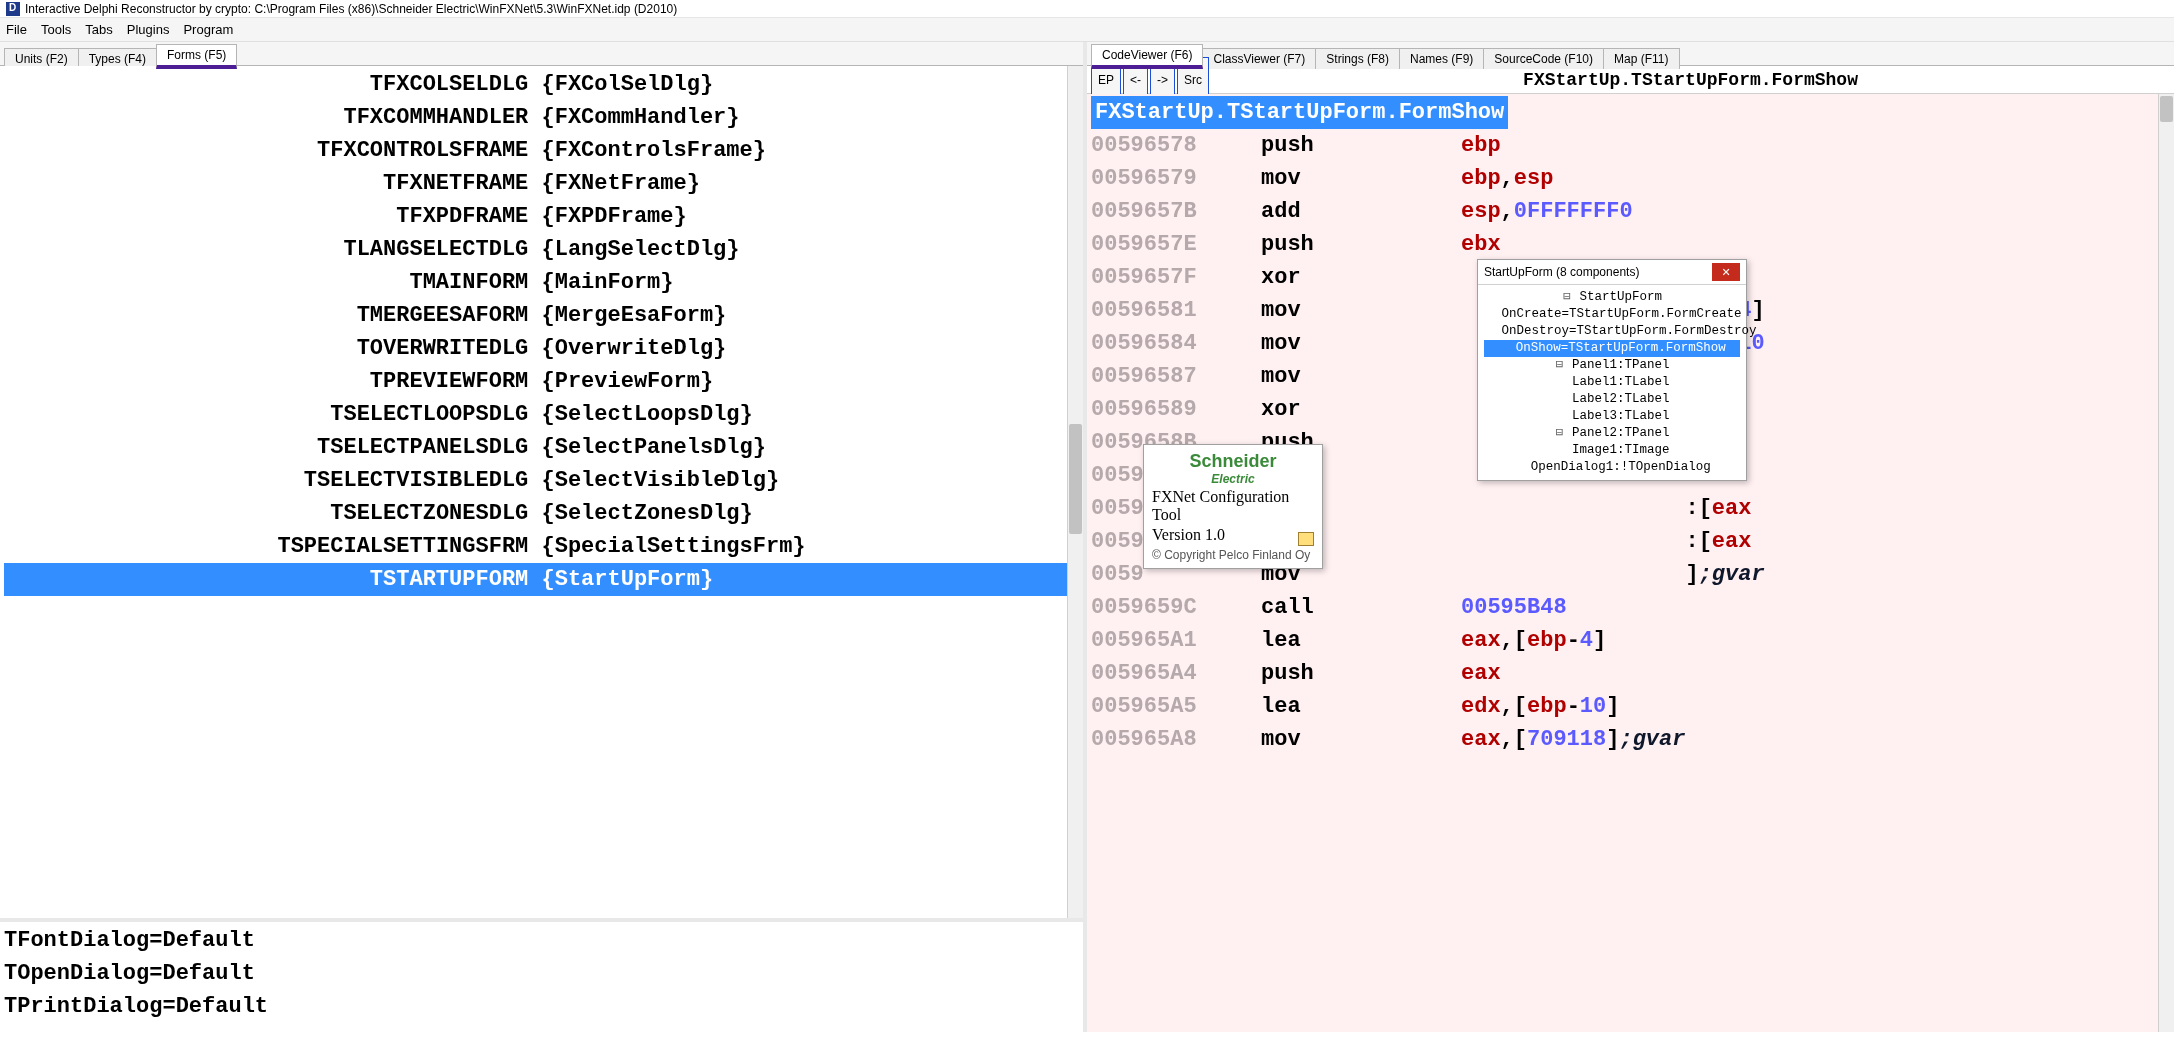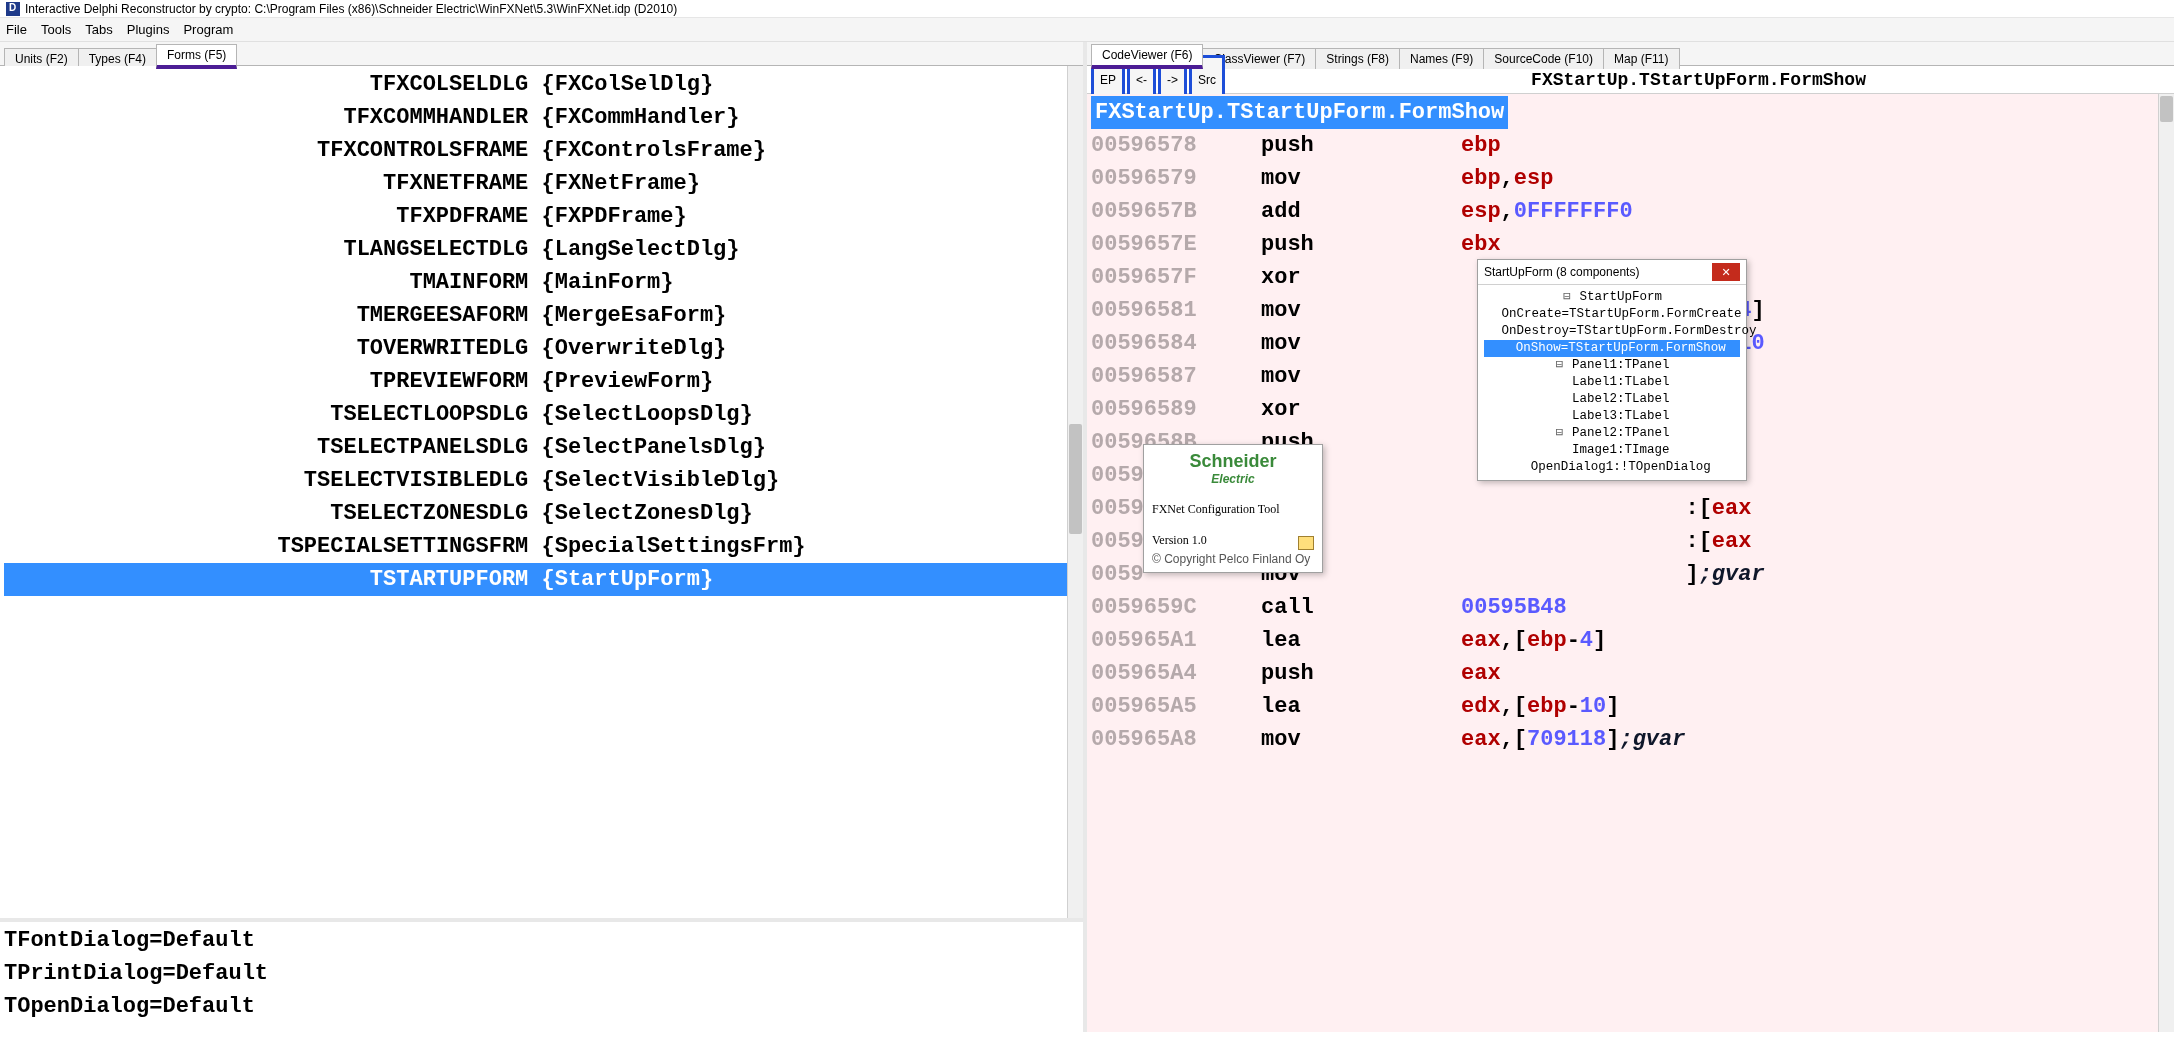--- a/index.html
+++ b/index.html
@@ -22,39 +22,39 @@
   .radio-row .radio-group.right-group { margin:0 auto;}
   .forms-list { flex:1; overflow:hidden; position:relative; background:#fff; border-bottom:4px solid #e8e8e8;}
   .forms-list-inner, .dialogs-list-inner, .asm-inner { font-family: "Courier New", monospace; font-weight:bold; font-size:22px; line-height:33px; white-space:pre; padding:2px 4px;}
   .forms-list-inner .row { padding:0 2px; cursor:default;text-align:center;}
   .forms-list-inner .row.selected { background:#338fff; color:#fff;}
   .dialogs-list { height:110px; overflow:hidden;}
   .scrollbar-v { position:absolute; right:0; top:0; bottom:0; width:16px; background:#f0f0f0; border-left:1px solid #d0d0d0;}
   .scrollbar-v .thumb { position:absolute; left:1px; right:1px; background:#c2c2c2; border-radius:2px;}
   .right-tabstrip-row { background:#f5f5f5; padding-top:2px; border-bottom:1px solid #b5b5b5; height:24px; padding-left:4px;}
   .navbar { display:flex; align-items:center; padding:2px 4px; border-bottom:1px solid #d0d0d0; height:28px;}
-  .navbar .nbtn { border:3px solid #1d4ed8; background:#f6f6f6; padding:15px 6px; margin-right:2px; font-size:12px; cursor:default; min-width:22px; text-align:center;}
+  .navbar .nbtn { border:1px solid #1d4ed8; background:#f6f6f6; padding:15px 6px; margin-right:2px; font-size:12px; cursor:default; min-width:22px; text-align:center;}
   .navbar .title { flex:1; text-align:center; font-family:"Courier New", monospace; font-size:18px; font-weight:bold;}
   .asm { flex:1; position:relative; overflow:hidden; background:#fff0f2;}
   .asm-inner { font-size:22px; line-height:33px; }
   .asm-inner .linehead { background:#338fff; color:#fff; display:inline-block; padding:0 4px;}
   .asm-addr { color:#b5a9ab;}
   .asm-mn { color:#000;}
   .asm-reg { color:#b00000; font-weight:bold;}
   .asm-num { color:#5a5aff; font-weight:bold;}
   .asm-comment { color:#0f172a;font-style:italic;}
   .asm-row { display:flex;}
   .asm-col-addr { width:170px;}
   .asm-col-mn { width:200px;}
   .asm-col-op { flex:1;}
   .popup { position:absolute; background:#fff; border:1px solid #a0a0a0; box-shadow:2px 2px 6px rgba(0,0,0,0.25);}
   .splash { left:56px; top:350px; width:180px; padding:6px 8px;}
   .splash .brand { color:#3a8a3a; font-weight:bold; font-size:18px; text-align:center; font-family:Arial,sans-serif;}
   .splash .brand .sub { display:block; font-size:12px; font-style:italic; color:#3a8a3a;}
-  .splash .txt { font-size:12px; margin-top:16px; font-family:"Times New Roman",serif;}
+  .splash .txt { font-size:16px; margin-top:2px; font-family:"Times New Roman",serif;}
   .splash .cpy { font-size:12px; color:#555; margin-top:4px; font-family:Arial,sans-serif;}
   .splash .img-ic { position:absolute; right:8px; bottom:22px; width:16px; height:14px; background:#ffdf7c; border:1px solid #a08030;}
   .tree-popup { left:390px; top:165px; width:270px;}
   .tree-popup .tp-title { display:flex; align-items:center; justify-content:space-between; font-size:12px; padding:3px 6px; border-bottom:1px solid #d0d0d0;}
   .tree-popup .tp-title .closebtn { background:#c42b1c; color:#fff; width:28px; height:18px; text-align:center; font-size:11px; line-height:18px; cursor:default;}
   .tree-popup .tp-body { font-family:"Courier New", monospace; font-size:12.5px; padding:4px 6px; white-space:nowrap;text-align:center;}
   .tree-popup .tp-body .tn { line-height:17px;}
   .tree-popup .tp-body .tn.sel { background:#338fff; color:#fff;}
   .tree-popup .tp-body .twisty { color:#666; display:inline-block; width:10px;}
   input[type=radio] { margin:0 3px 0 0; }
@@ -85,21 +85,21 @@
           <div class="tab active">Forms (F5)</div>
         </div>
     </div>
     <div class="forms-list">
       <div class="forms-list-inner" id="forms-list-inner"><div class="row">TFXCOLSELDLG {FXColSelDlg}</div><div class="row">TFXCOMMHANDLER {FXCommHandler}</div><div class="row">TFXCONTROLSFRAME {FXControlsFrame}</div><div class="row">TFXNETFRAME {FXNetFrame}</div><div class="row">TFXPDFRAME {FXPDFrame}</div><div class="row">TLANGSELECTDLG {LangSelectDlg}</div><div class="row">TMAINFORM {MainForm}</div><div class="row">TMERGEESAFORM {MergeEsaForm}</div><div class="row">TOVERWRITEDLG {OverwriteDlg}</div><div class="row">TPREVIEWFORM {PreviewForm}</div><div class="row">TSELECTLOOPSDLG {SelectLoopsDlg}</div><div class="row">TSELECTPANELSDLG {SelectPanelsDlg}</div><div class="row">TSELECTVISIBLEDLG {SelectVisibleDlg}</div><div class="row">TSELECTZONESDLG {SelectZonesDlg}</div><div class="row">TSPECIALSETTINGSFRM {SpecialSettingsFrm}</div><div class="row selected">TSTARTUPFORM {StartUpForm}</div></div>
       <div class="scrollbar-v">
         <div class="thumb" style="top:42%; height:110px;"></div>
       </div>
     </div>
     <div class="dialogs-list">
-      <div class="dialogs-list-inner" id="dialogs-list-inner"><div class="row">TFontDialog=Default</div><div class="row">TPrintDialog=Default</div><div class="row">TOpenDialog=Default</div></div>
+      <div class="dialogs-list-inner" id="dialogs-list-inner"><div class="row">TFontDialog=Default</div><div class="row">TOpenDialog=Default</div><div class="row">TPrintDialog=Default</div></div>
     </div>
   </div>
 
   <div class="right">
     <div class="right-tabstrip-row">
       <div class="tabstrip" id="right-tabs">
           <div class="tab active">CodeViewer (F6)</div>
           <div class="tab">ClassViewer (F7)</div>
           <div class="tab">Strings (F8)</div>
           <div class="tab">Names (F9)</div>

